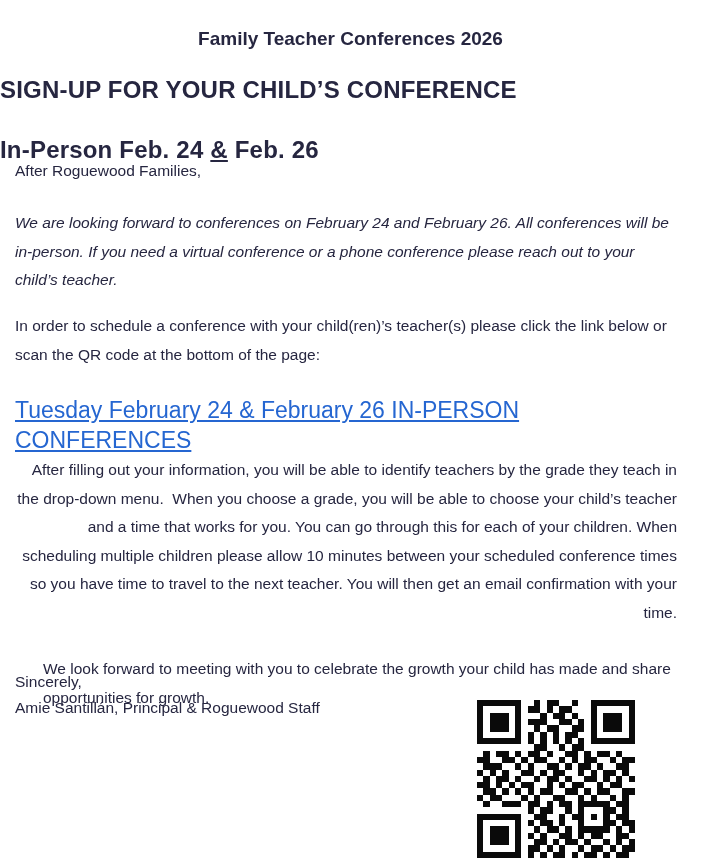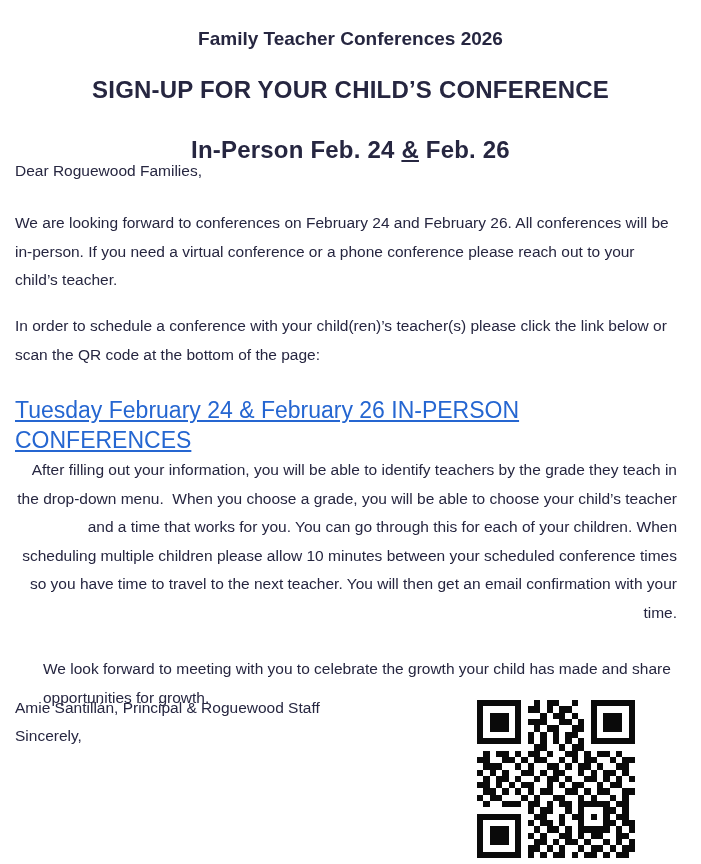--- a/index.html
+++ b/index.html
@@ -15,42 +15,41 @@
   .abs { position: absolute; }
   .doc-title {
     top: 28px; left: 0; width: 701px;
     text-align: center;
     font-size: 19px;
     font-weight: 700;
     line-height: 1.2;
   }
   .heading {
     left: 0; width: 701px;
-    text-align: center;
     font-size: 24px;
     font-weight: 700;
     line-height: 1.2;
     white-space: pre;
     letter-spacing: 0.2px;
   }
   .heading.l1 { top: 76px; }
   .heading.l2 { top: 108px; margin-top: 28px; }
   .u { text-decoration: underline; }
   .body-text {
     left: 15px; width: 662px;
     font-size: 15.5px;
     line-height: 28.5px;
     white-space: pre-wrap;
   }
   .salutation { top: 157px; }
-  .p1 { top: 209px; }
+  .p1 { top: 209px; font-style: italic; }
   .p2 { top: 312px; }
   .p3 { top: 456px; text-align: right; }
   .p4 { top: 655px; margin-left: 28px; }
-  .closing { top: 722px; }
+  .closing { top: 668px; }
   .signature { top: 694px; }
   .signup-link {
     top: 395px; left: 15px;
     font-size: 23px;
     line-height: 30px;
     text-decoration: underline;
     cursor: pointer;
     display: inline-block;
   }
   .qr-box {
@@ -61,21 +60,21 @@
 </style>
 </head>
 <body style="color: rgb(38, 38, 64); background: rgb(255, 255, 255);">
 
 <div class="abs doc-title">Family Teacher Conferences 2026</div>
 
 <div class="abs heading l1">SIGN-UP FOR YOUR CHILD’S CONFERENCE</div>
 
 <div class="abs heading l2"><span>In-Person Feb. 24 </span><span class="u">&amp;</span><span> Feb. 26</span></div>
 
-<div class="abs body-text salutation">Dear Roguewood Families,</div>
+<div class="abs body-text salutation">After Roguewood Families,</div>
 
 <div class="abs body-text p1">We are looking forward to conferences on February 24 and February 26. All conferences will be in-person. If you need a virtual conference or a phone conference please reach out to your child’s teacher.</div>
 
 <div class="abs body-text p2">In order to schedule a conference with your child(ren)’s teacher(s) please click the link below or scan the QR code at the bottom of the page:</div>
 
 <a class="abs signup-link" href="#" style="color: rgb(37, 102, 209); text-decoration: underline;">Tuesday February 24 &amp; February 26 IN-PERSON CONFERENCES</a>
 
 <div class="abs body-text p3">After filling out your information, you will be able to identify teachers by the grade they teach in the drop-down menu.  When you choose a grade, you will be able to choose your child’s teacher and a time that works for you. You can go through this for each of your children. When scheduling multiple children please allow 10 minutes between your scheduled conference times so you have time to travel to the next teacher. You will then get an email confirmation with your time.</div>
 
 <div class="abs body-text p4">We look forward to meeting with you to celebrate the growth your child has made and share opportunities for growth.</div>

